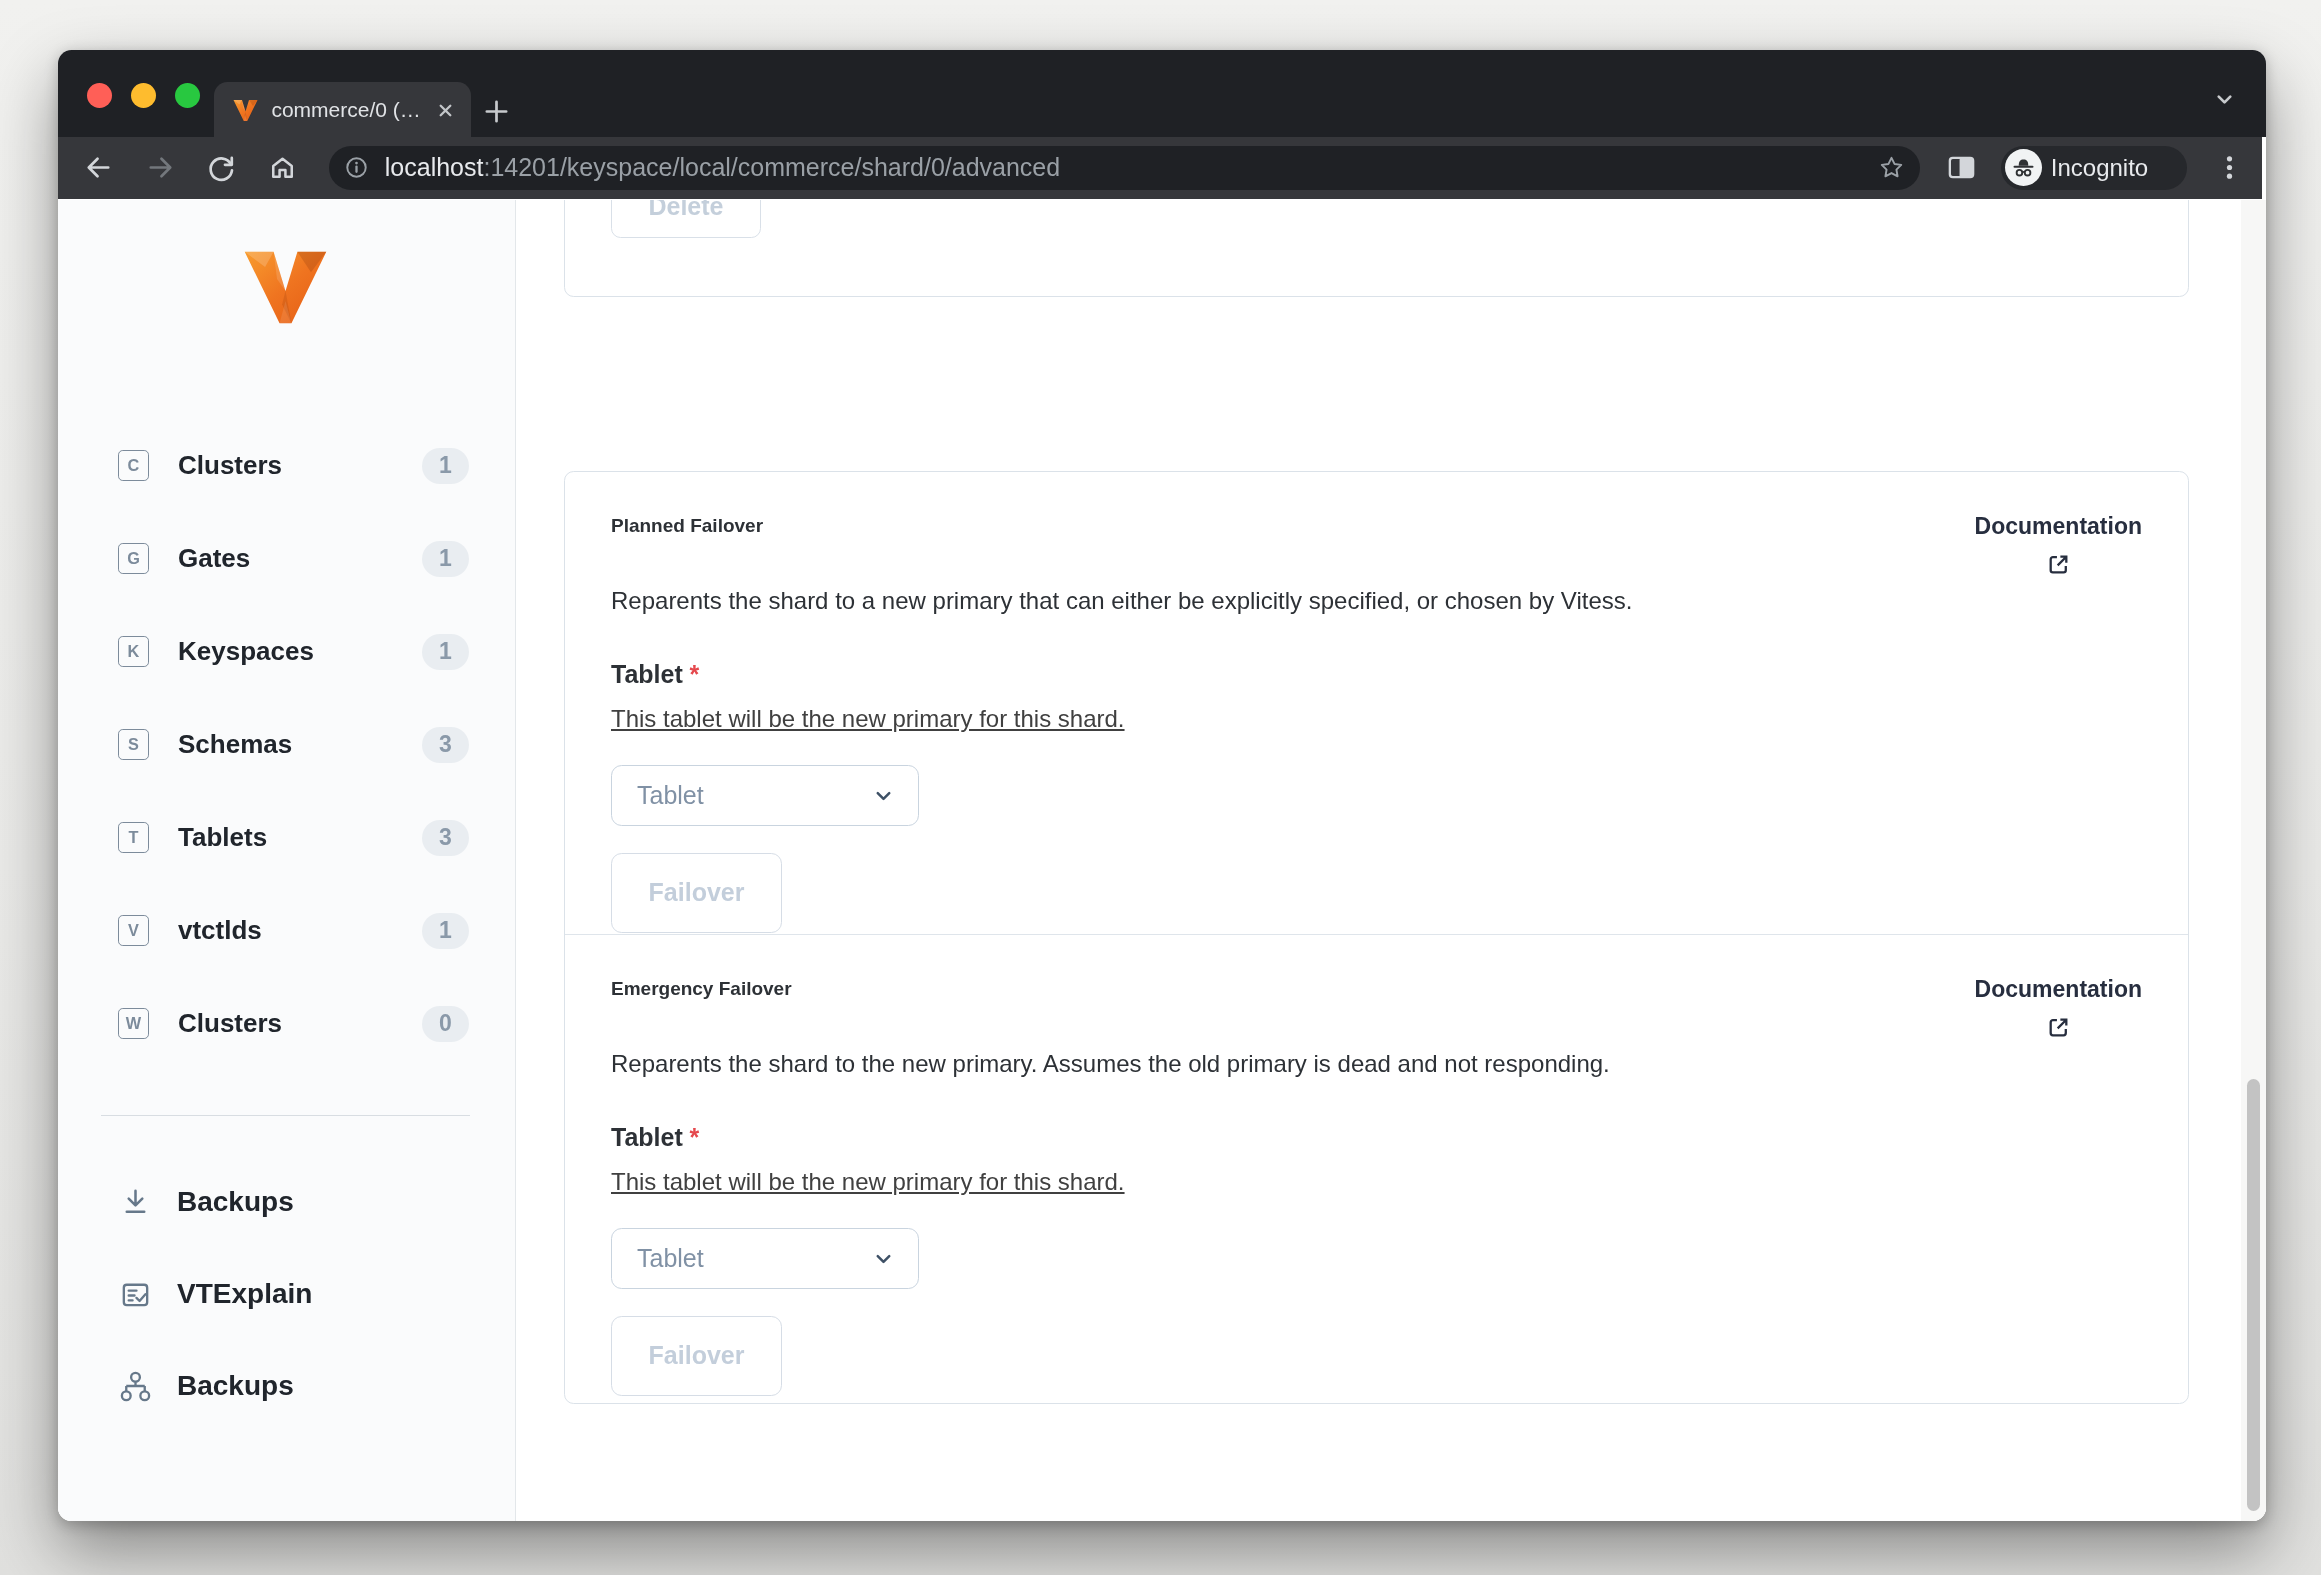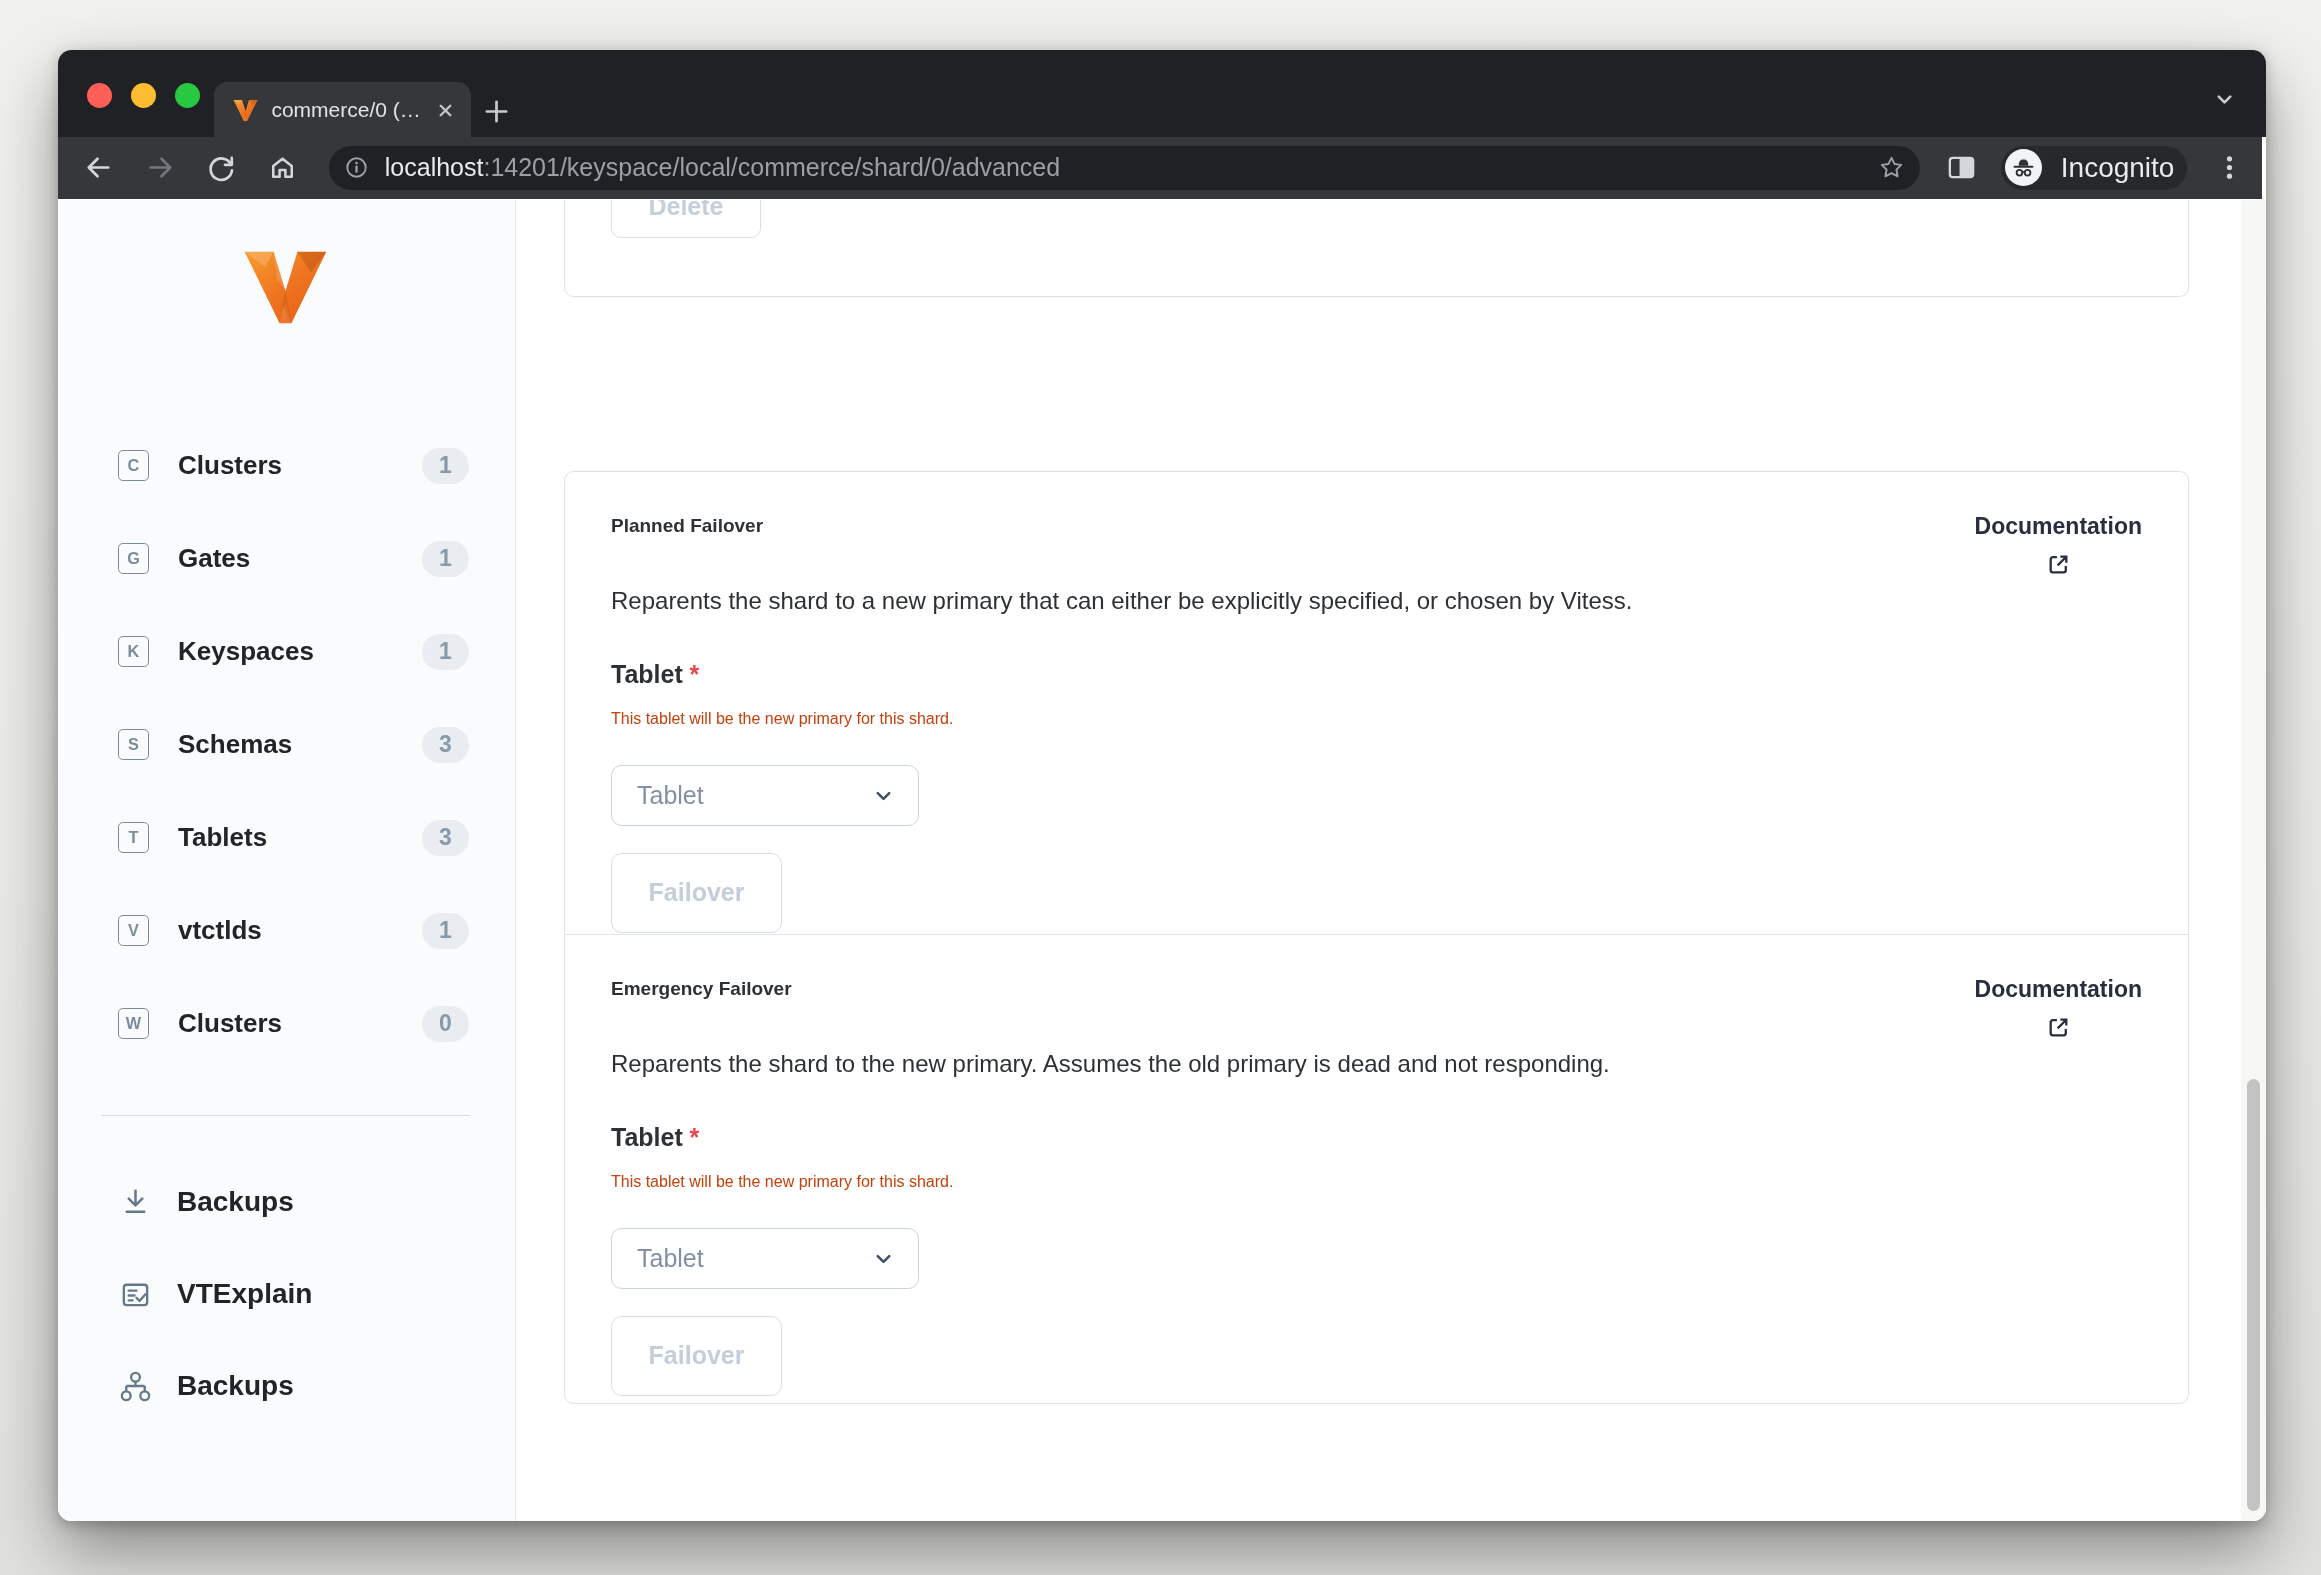--- a/index.html
+++ b/index.html
@@ -62,21 +62,21 @@
 
   .sidepanel-btn { position:absolute; left:1887px; top:14.4px; width:33px; height:33px; }
   .incog-badge {
     position:absolute; left:1943px; top:8.6px; width:186px; height:44px;
     background:#26282c; border-radius:22px; display:flex; align-items:center;
   }
   .incog-circle {
     width:37px; height:37px; border-radius:50%; background:#f1f3f4;
     margin-left:3.8px; display:flex; align-items:center; justify-content:center;
   }
-  .incog-label { color:#e8eaed; font-size:28px; font-weight:400; margin-left:19px; }
+  .incog-label { color:#e8eaed; font-size:24px; font-weight:400; margin-left:9px; }
   .menu-btn { position:absolute; left:2155px; top:14.4px; width:33px; height:33px; }
 
   
   .app { position:absolute; left:0; top:150px; right:0; bottom:0; display:flex; background:#fff; overflow:hidden; }
 
   .sidebar {
     width:458px; flex:0 0 auto; background:#fafbfc; border-right:1.4px solid #e3e7ea;
     position:relative;
   }
   .logo { position:absolute; left:185px; top:50px; width:85px; height:75px; }
@@ -122,21 +122,21 @@
   .card-main { top:271px; height:933px; }
   .panel { padding:38px 46px 0 46px; position:relative; height:470px; }
   .panel.first { height:463px; border-bottom:1.9px solid #dfe5eb; }
   .panel-head { display:flex; align-items:flex-start; justify-content:space-between; }
   .panel-title { font-size:19px; font-weight:700; color:#2d3136; line-height:32px; }
   .doc-link { display:flex; align-items:center; gap:9.6px; cursor:pointer;flex-direction:column; }
   .doc-link span { font-size:23px; font-weight:700; color:#272e3f; line-height:32px; }
   .panel-desc { margin-top:8.6px; font-size:24px; color:#2d3136; line-height:31px; }
   .field-label { margin-top:42px; font-size:25px; font-weight:700; color:#2d3136; line-height:32px; }
   .req { color:#e5484d; font-weight:700; margin-left:6.7px; }
-  .field-help { margin-top:12.5px; font-size:16px; color:#c2410c; line-height:31px; }
+  .field-help { margin-top:12.5px; font-size:24px; color:#404040; line-height:31px;text-decoration:underline; }
   .select {
     margin-top:31px; width:308px; height:61px; background:#fff;
     border:1.9px solid #c9d4df; border-radius:10.6px;
     display:flex; align-items:center; justify-content:space-between;
     padding:0 23px 0 25px; cursor:pointer;
   }
   .select-value { color:#8091a5; font-size:25px; }
   .failover-btn {
     margin-top:27px; width:171px; height:80px; background:#fff;
     border:1.9px solid #d6dde6; border-radius:10.6px;

